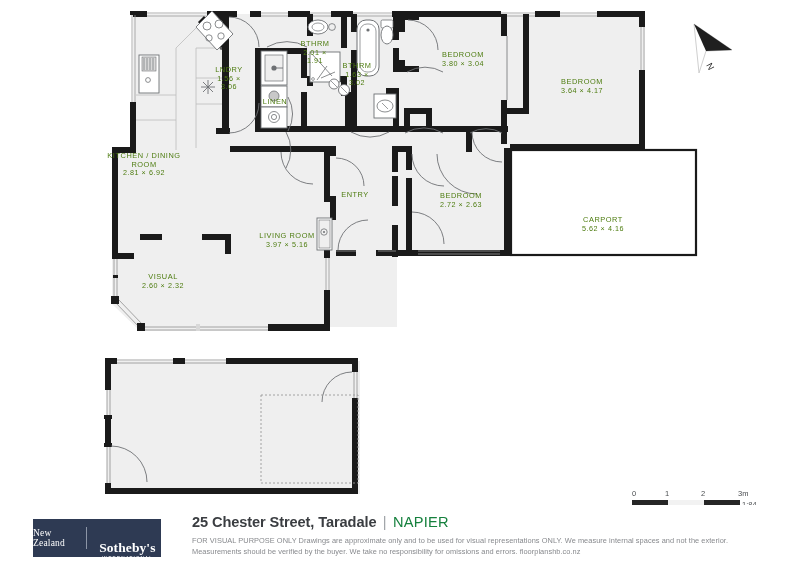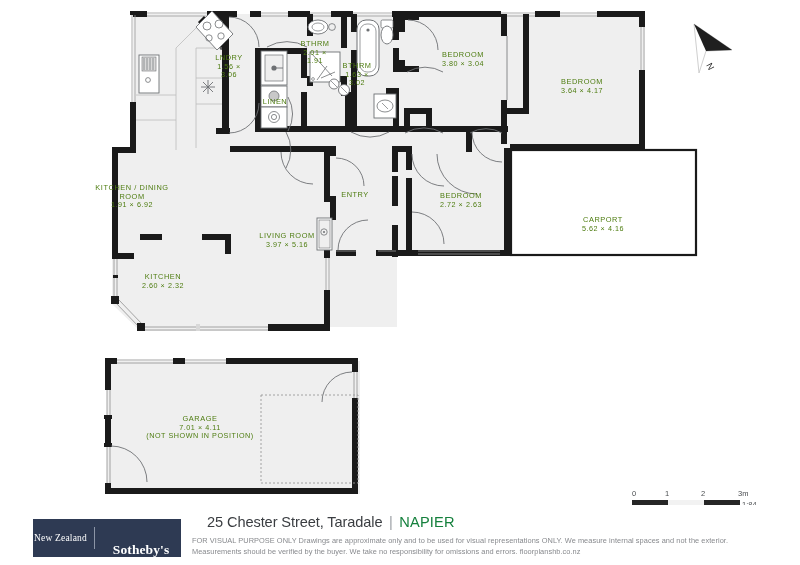--- a/index.html
+++ b/index.html
@@ -90,21 +90,21 @@
   
   #footer {
     position: absolute;
     left: 0; top: 505px;
     width: 800px; height: 60px;
     background: #ffffff;
   }
   #logo {
     position: absolute;
     left: 33px; top: 14px;
-    width: 148px; height: 38px;
+    width: 128px; height: 38px;
     background: #2e3a53;
     display: flex;
     align-items: center;
     justify-content: center;
   }
   #logo .logo-inner {
     display: flex;
     align-items: center;
     gap: 7px;
   }
@@ -139,24 +139,23 @@
     position: absolute;
     left: 192px; top: 8px;
     width: 580px;
   }
   #title-line {
     white-space: nowrap;
     margin-bottom: 5px;
   }
   #title-line .addr {
     font-size: 14.6px;
-    font-weight: 400;
+    font-weight: 700;
     color: #3a3d41;
     letter-spacing: -0.1px;
-    margin-left: 15px;
   }
   #title-line .sep {
     font-size: 14.6px;
     color: #9ea2a7;
     font-weight: 400;
     padding: 0 2px;
   }
   #title-line .city {
     font-size: 14.6px;
     color: #15803d;
@@ -501,27 +500,27 @@
           <circle cx="324" cy="232" r="3.2" fill="none" stroke="#6e7174" stroke-width="0.8"></circle>
           <circle cx="324" cy="232" r="1" fill="#6e7174"></circle>
         </g>
 
         <rect x="261" y="395" width="97" height="88" fill="none" stroke="#9a9a9a" stroke-width="0.9" stroke-dasharray="2 2"></rect>
       </g>
 
     </svg>
   </div>
 
-  <div class="room-label" style="left:84px; top:152px; width:96px;margin-top:32px;">
+  <div class="room-label" style="left:96px; top:152px; width:96px;">
     <span class="rl-name">KITCHEN / DINING</span>
     <span class="rl-name">ROOM</span>
-    <span class="rl-dims">1.91 × 6.92</span>
-  </div>
-
-  <div class="room-label" style="left:203px; top:54px; width:52px;">
+    <span class="rl-dims">2.81 × 6.92</span>
+  </div>
+
+  <div class="room-label" style="left:203px; top:66px; width:52px;">
     <span class="rl-name">LNDRY</span>
     <span class="rl-dims">1.56 ×</span>
     <span class="rl-dims">3.06</span>
   </div>
 
   <div class="room-label" style="left:289px; top:40px; width:52px;">
     <span class="rl-name">BTHRM</span>
     <span class="rl-dims">2.01 ×</span>
     <span class="rl-dims">1.91</span>
   </div>
@@ -554,34 +553,29 @@
   <div class="room-label" style="left:327px; top:191px; width:56px;">
     <span class="rl-name">ENTRY</span>
   </div>
 
   <div class="room-label" style="left:232px; top:232px; width:96px;margin-left:7px;">
     <span class="rl-name">LIVING ROOM</span>
     <span class="rl-dims">3.97 × 5.16</span>
   </div>
 
   <div class="room-label" style="left:123px; top:273px; width:80px;">
-    <span class="rl-name">KITCHEN</span>
+    <span class="rl-name">VISUAL</span>
     <span class="rl-dims">2.60 × 2.32</span>
   </div>
 
   <div class="room-label" style="left:563px; top:216px; width:80px;">
     <span class="rl-name">CARPORT</span>
     <span class="rl-dims">5.62 × 4.16</span>
   </div>
 
-  <div class="room-label" style="left:123px; top:415px; width:154px;">
-    <span class="rl-name">GARAGE</span>
-    <span class="rl-dims">7.01 × 4.11</span>
-    <span class="rl-note">(NOT SHOWN IN POSITION)</span>
-  </div>
 
   <div id="compass">
     <svg width="56" height="62" viewBox="0 0 56 62" xmlns="http://www.w3.org/2000/svg">
       <polygon points="8,6 46,32 20,33 13,55" fill="none" stroke="#cfcfcf" stroke-width="1"></polygon>
       <polygon points="8,6 46,32 20,33" fill="#1f1f1f"></polygon>
       <text x="20" y="47" font-family="Liberation Sans, sans-serif" font-size="9" fill="#1f1f1f" transform="rotate(62 20 47)">N</text>
     </svg>
   </div>
 
   <div id="scalebar">

